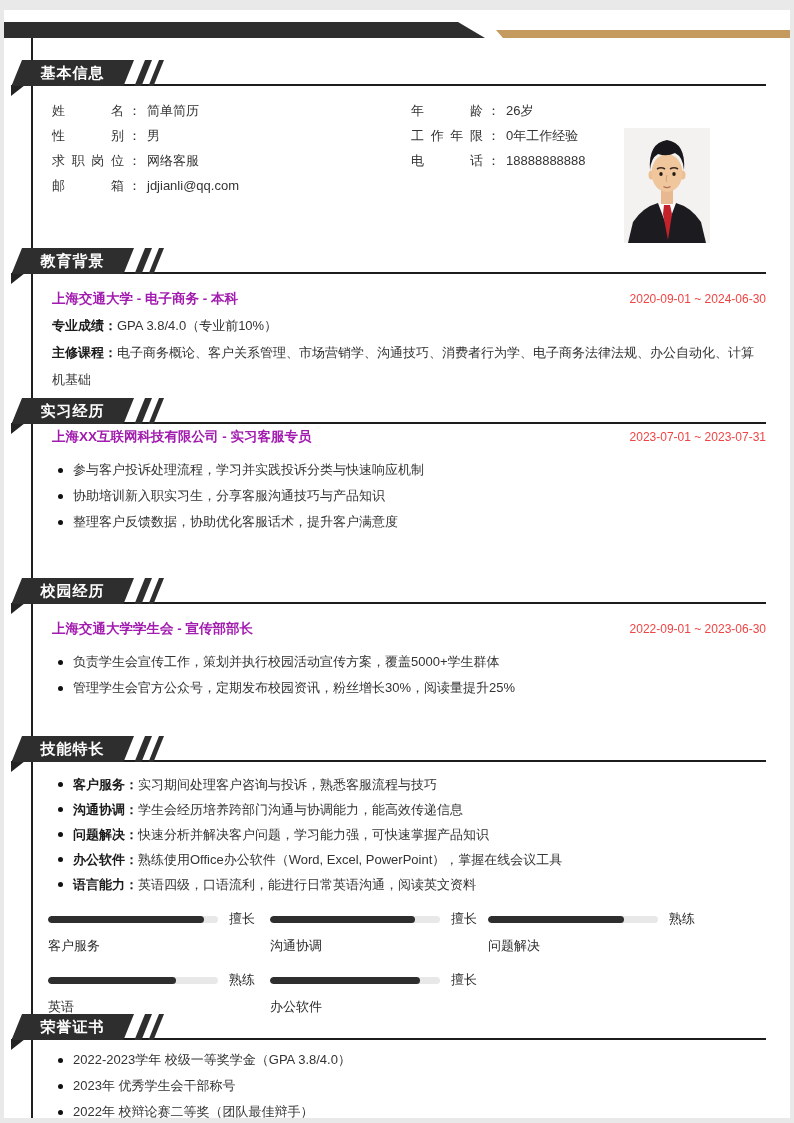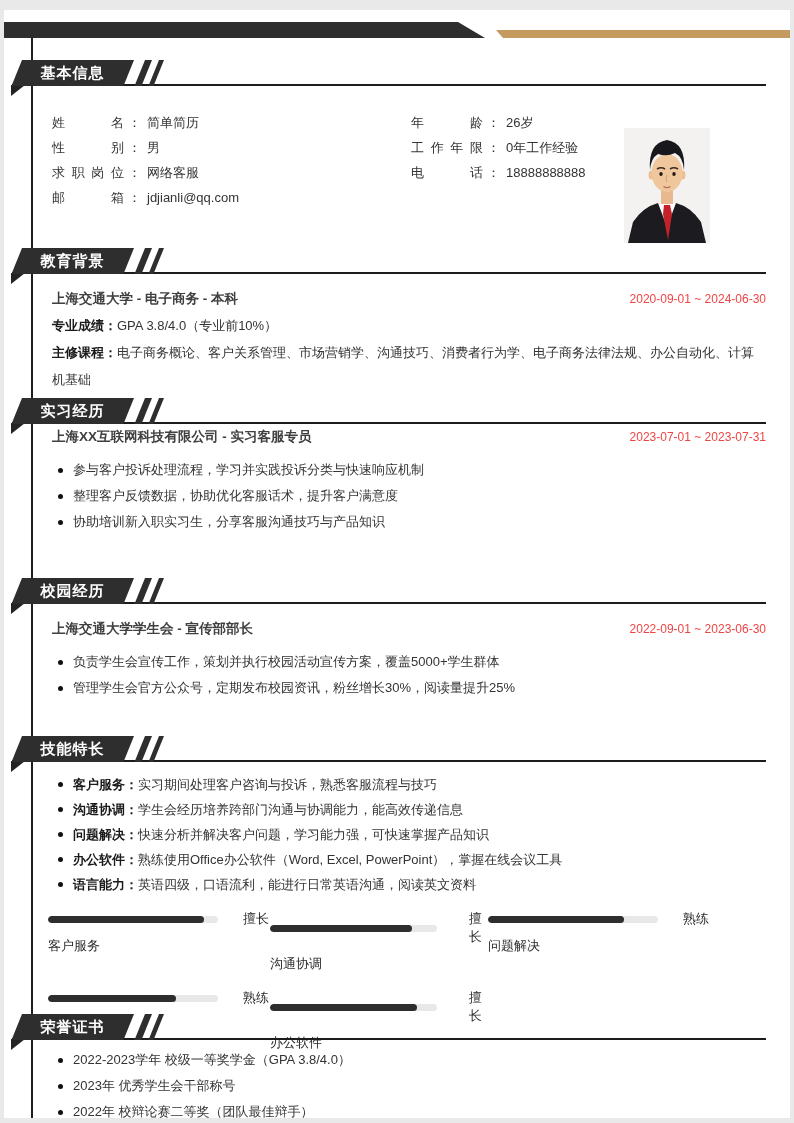--- a/index.html
+++ b/index.html
@@ -39,48 +39,48 @@
           display:flex; align-items:center; justify-content:center; }
   .band-text { transform:skewX(22deg); color:#fff; font-weight:bold; font-size:15px; letter-spacing:1px; white-space:nowrap; }
   .stripe { position:absolute; top:0; height:26px; background:#2e2e2e;
             transform:skewX(-22deg); transform-origin:0 0; z-index:2; }
   .s1 { left:141px; width:7px; } .s2 { left:155px; width:5px; }
 
   .sec-content { margin:0 24px 0 48px; font-size:13px; }
 
   
   .basic-cols { position:relative; margin-top:12px; }
-  .info-col { position:absolute; top:12px; }
+  .info-col { position:absolute; top:0; }
   .col-left { left:48px; width:330px; }
   .col-right { left:407px; width:250px; }
   .info-row { line-height:25px; white-space:nowrap; }
   .flabel { display:inline-block; width:72px; text-align:justify; text-align-last:justify; color:#333; }
   .fcolon { display:inline-block; margin:0 6px 0 4px; color:#333; }
   .photo { position:absolute; left:620px; top:30px; width:86px; height:115px; }
 
   
   .title-row { display:flex; justify-content:space-between; align-items:baseline; line-height:26px; }
-  .entry-title { font-weight:bold; font-size:13.5px; color:#404040; }
+  .entry-title { font-weight:bold; font-size:13.5px; color:#a21caf; }
   .entry-date { font-size:12px; color:#ef4444; }
   .kv-line { line-height:27px; }
   .kv-line b { color:#1a1a1a;margin-top:36px; }
   ul.blist { list-style:none; margin:7px 0 0 0; padding:0; }
   ul.blist li { position:relative; padding-left:21px; line-height:26px; color:#333; }
   ul.blist li::before { content:""; position:absolute; left:6px; top:11px; width:5px; height:5px;
                         border-radius:50%; background:#111; }
   ul.blist.tight li { line-height:25px; }
   ul.blist.tight li::before { top:10px; }
   ul.blist li b { color:#1a1a1a; }
 
   
   .bars { margin:13px 24px 0 44px; display:grid; grid-template-columns:222px 218px 1fr; row-gap:16px; }
   .bar-row { display:flex; align-items:center; }
   .track { width:170px; height:7px; background:#e8e8e8; border-radius:4px; overflow:hidden; }
   .fill { height:100%; background:#2e2e2e; border-radius:4px; }
-  .level { margin-left:25px; font-size:13px; color:#2b2b2b;text-align:center; }
+  .level { margin-left:11px; font-size:13px; color:#2b2b2b;text-align:center; }
   .bar-name { margin-top:9px; font-size:13px; color:#2b2b2b; }
 
   
   #sec-basic   { top:50px; }
   #sec-edu     { top:238px; }
   #sec-intern  { top:388px; }
   #sec-campus  { top:568px; }
   #sec-skills  { top:726px; }
   #sec-honors  { top:1004px; }
 </style>
@@ -165,22 +165,22 @@
       <div class="stripe s1"></div>
       <div class="stripe s2"></div>
     </div>
     <div class="sec-content" style="">
       <div class="title-row">
         <span class="entry-title">上海XX互联网科技有限公司 - 实习客服专员</span>
         <span class="entry-date">2023-07-01 ~ 2023-07-31</span>
       </div>
       <ul class="blist">
         <li>参与客户投诉处理流程，学习并实践投诉分类与快速响应机制</li>
+        <li>协助培训新入职实习生，分享客服沟通技巧与产品知识</li>
         <li>整理客户反馈数据，协助优化客服话术，提升客户满意度</li>
-        <li>协助培训新入职实习生，分享客服沟通技巧与产品知识</li>
       </ul>
     </div>
   </div>
 
   <div class="section" id="sec-campus">
     <div class="sec-header">
       <div class="hrule"></div>
       <div class="fold"></div>
       <div class="band">
         <span class="band-text">校园经历</span>

